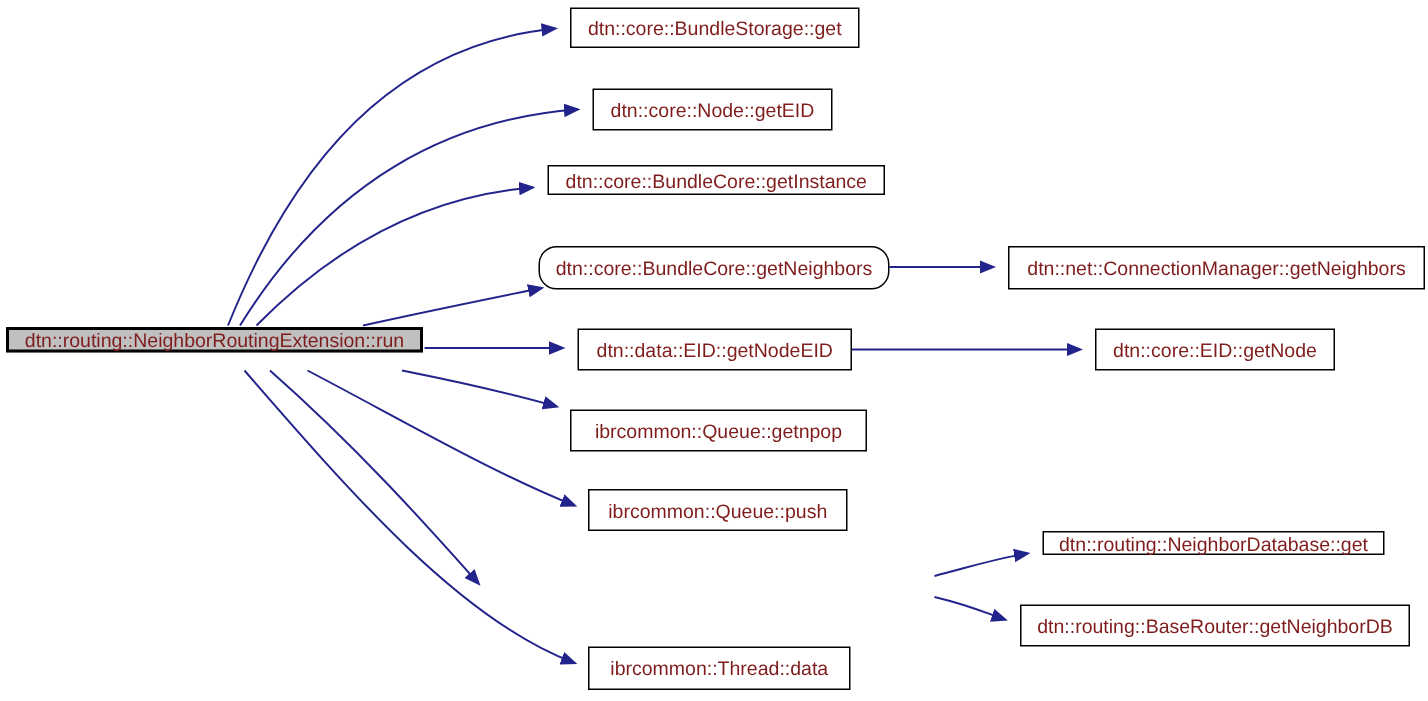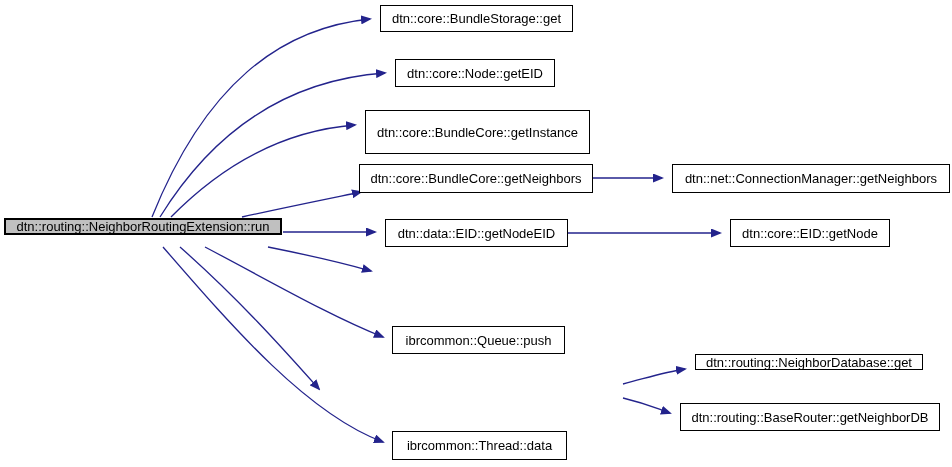--- a/index.html
+++ b/index.html
@@ -24,21 +24,21 @@
   .arrowhead { fill: var(--edge, #23238c); }
   .node {
     position: absolute;
     box-sizing: border-box;
     display: flex;
     align-items: center;
     justify-content: center;
     background: var(--node-fill, #ffffff);
     border: 1px solid var(--node-border, #000000);
     font-size: 13px;
-    color: #000000;
+    color: #7f1d1d;
     white-space: nowrap;
     cursor: pointer;
   }
   .node.highlight {
     background: var(--highlight-fill, #c0c0c0);
     border-width: 2px;
     cursor: default;
   }
 </style>
 </head>
@@ -66,30 +66,31 @@
     <path class="edge" marker-end="url(#arrow)" d="M623,384 C650,377 665,372 685,369"></path>
     <path class="edge" marker-end="url(#arrow)" d="M623,398 C648,404 658,409 670,413"></path>
   </svg>
 
   <div class="node highlight" style="left:4px; top:218px; width:278px; height:17px;">dtn::routing::NeighborRoutingExtension::run</div>
 
   <div class="node" style="left:380px; top:5px; width:193px; height:27px;">dtn::core::BundleStorage::get</div>
 
   <div class="node" style="left:395px; top:59px; width:160px; height:28px;">dtn::core::Node::getEID</div>
 
-  <div class="node" style="left:365px; top:110px; width:225px; height:44px;">dtn::core::BundleCore::getInstance</div>
+  <div class="node" style="left:365px; top:110px; width:225px; height:20px;">dtn::core::BundleCore::getInstance</div>
 
-  <div class="node" style="left:359px; top:164px; width:234px; height:29px;">dtn::core::BundleCore::getNeighbors</div>
+  <div class="node" style="left:359px; top:164px; width:234px; height:29px;border-radius:12px;">dtn::core::BundleCore::getNeighbors</div>
 
   <div class="node" style="left:672px; top:164px; width:278px; height:29px;">dtn::net::ConnectionManager::getNeighbors</div>
 
   <div class="node" style="left:385px; top:219px; width:183px; height:28px;">dtn::data::EID::getNodeEID</div>
 
   <div class="node" style="left:730px; top:219px; width:160px; height:28px;">dtn::core::EID::getNode</div>
 
+  <div class="node" style="left:380px; top:273px; width:198px; height:28px;">ibrcommon::Queue::getnpop</div>
 
   <div class="node" style="left:392px; top:326px; width:173px; height:28px;">ibrcommon::Queue::push</div>
 
 
   <div class="node" style="left:695px; top:354px; width:228px; height:16px;">dtn::routing::NeighborDatabase::get</div>
 
   <div class="node" style="left:680px; top:403px; width:260px; height:28px;">dtn::routing::BaseRouter::getNeighborDB</div>
 
   <div class="node" style="left:392px; top:431px; width:175px; height:29px;">ibrcommon::Thread::data</div>
 

